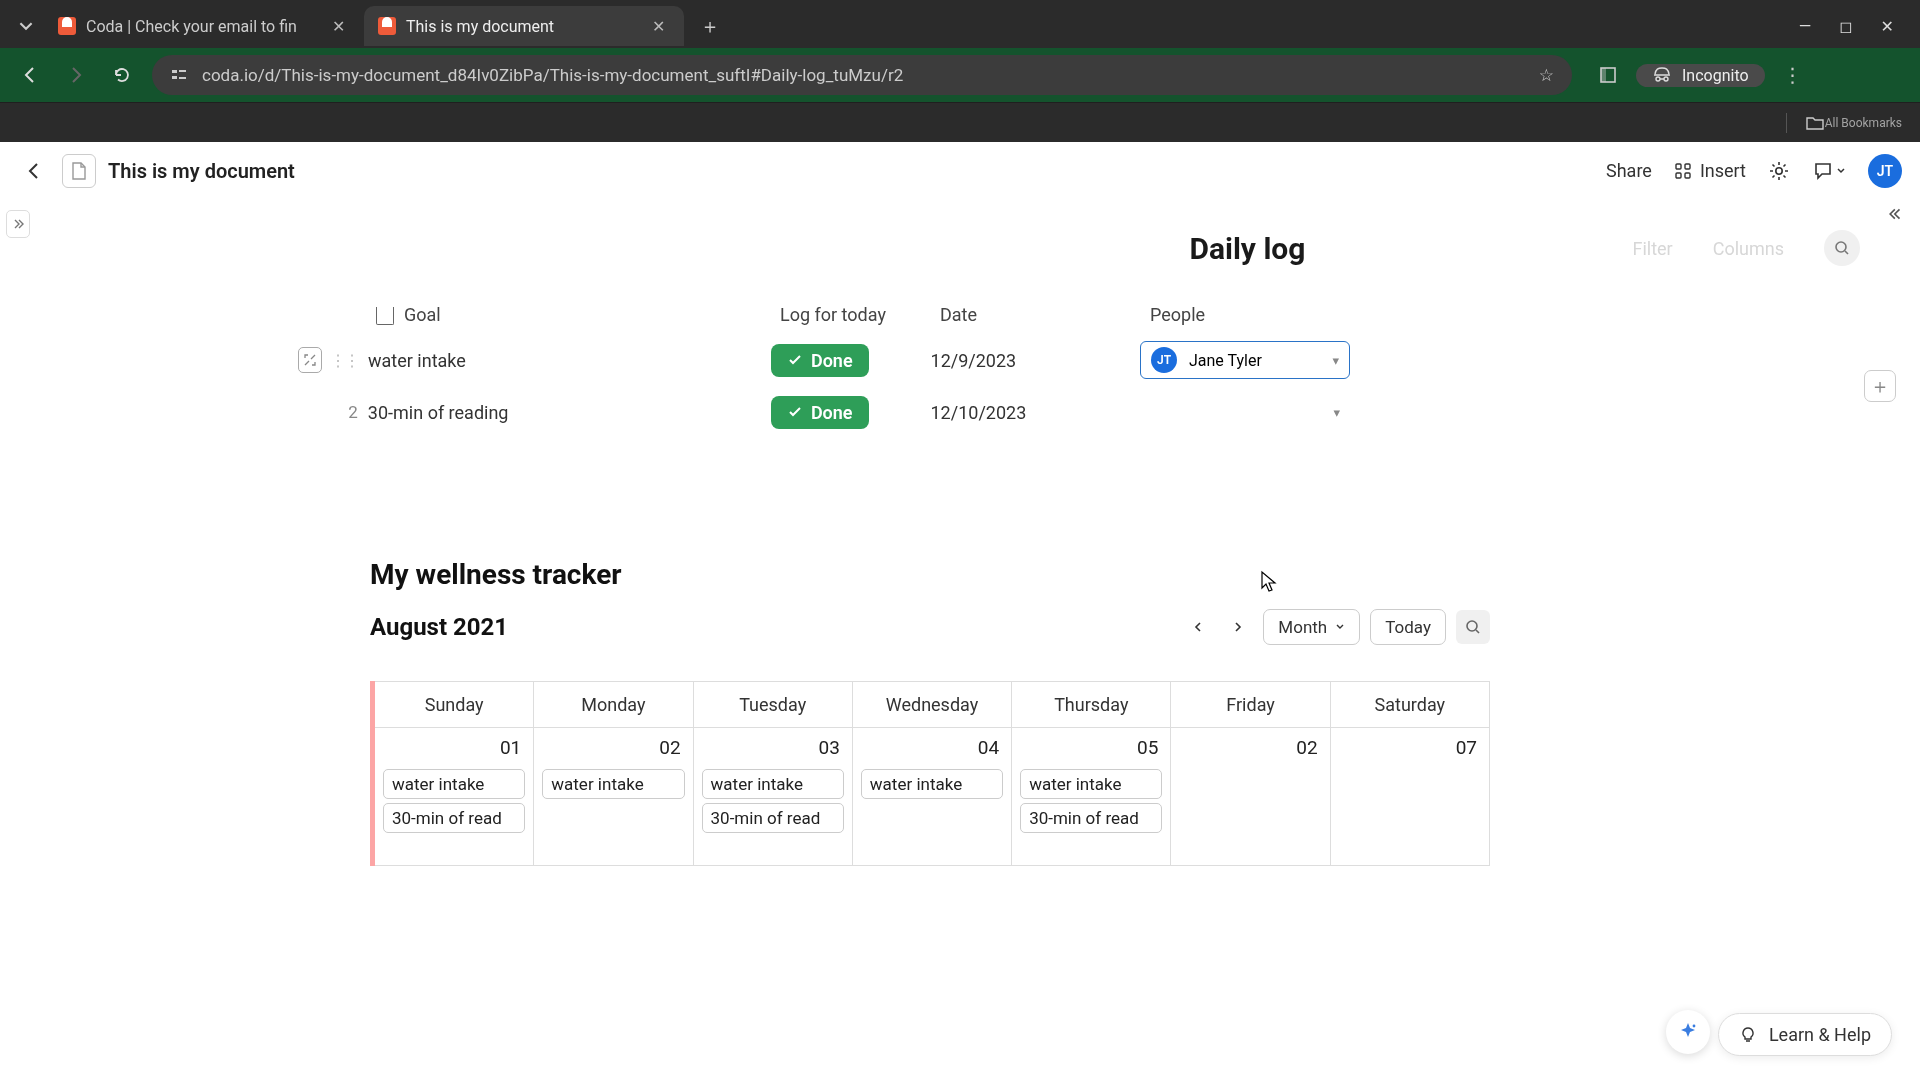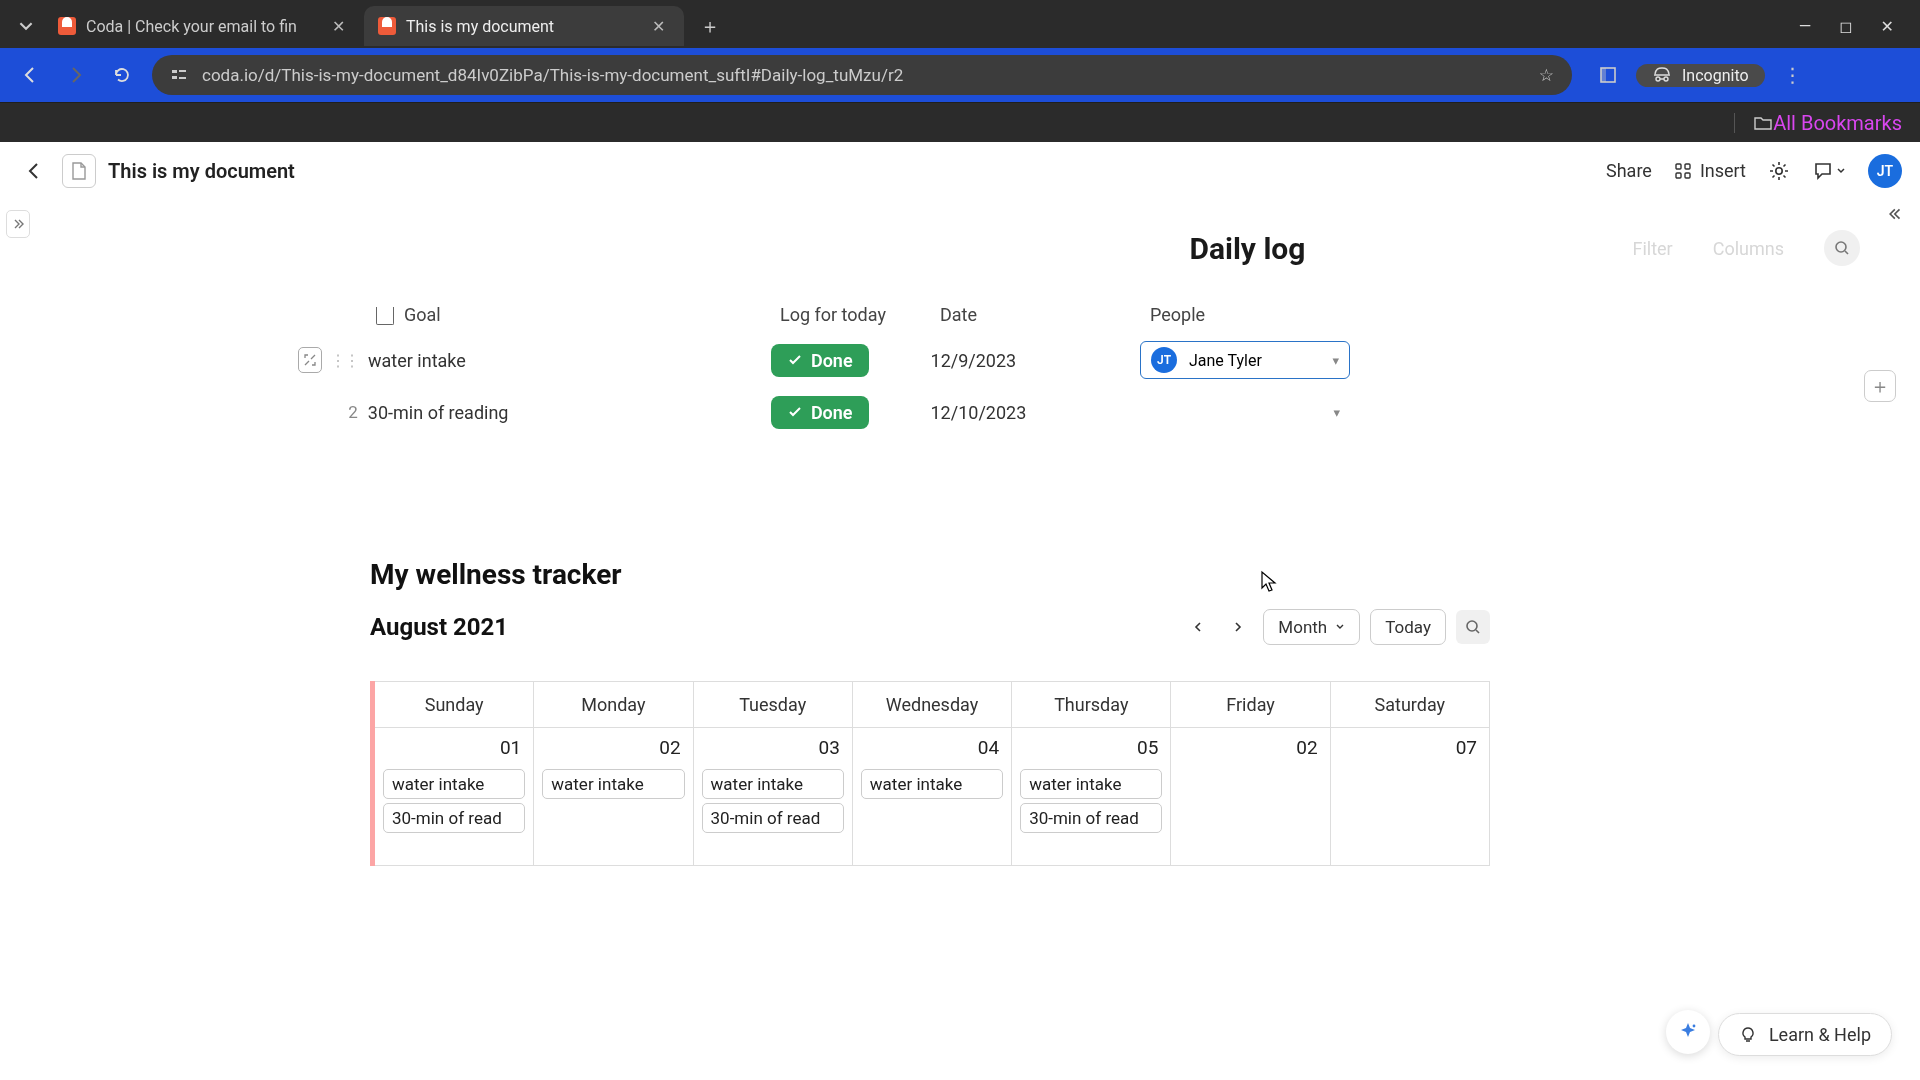--- a/index.html
+++ b/index.html
@@ -11,30 +11,30 @@
   .tab-dropdown { width: 36px; height: 36px; display:flex; align-items:center; justify-content:center; border-radius:6px; color:#ccc; }
   .tab { display: flex; align-items: center; gap: 10px; height: 40px; padding: 0 14px; width: 320px; border-radius: 10px 10px 0 0; color:#ccc; font-size: 16px; }
   .tab.active { background: #3c3c3c; color:#eee; }
   .tab .favicon { width:18px; height:18px; background:#ee5b3a; border-radius:3px; position:relative; }
   .tab .favicon::after { content:""; position:absolute; left:4px; top:0; width:10px; height:10px; background:#fff; border-radius:0 0 6px 6px; transform: rotate(180deg); }
   .tab .tab-title { flex:1; white-space: nowrap; overflow:hidden; text-overflow: ellipsis; }
   .tab .tab-close { width:18px; color:#bbb; }
   .new-tab { width:36px; height:36px; display:flex; align-items:center; justify-content:center; color:#ccc; font-size:20px; margin-left:8px; }
   .win-ctrls { margin-left:auto; display:flex; gap:28px; padding-right:18px; color:#ddd; }
 
-  .addr-bar { display:flex; align-items:center; height:54px; padding:0 14px; gap:14px; background:#1d4ed8; }
+  .addr-bar { display:flex; align-items:center; height:54px; padding:0 14px; gap:14px; background:#14532d; }
   .addr-bar .nav-btn { width:32px; height:32px; display:flex; align-items:center; justify-content:center; color:#ddd; }
   .addr-bar .nav-btn.disabled { color:#666; }
   .urlbox { flex:1; background:#3c3c3c; border-radius:22px; height:40px; display:flex; align-items:center; padding:0 18px; gap:14px; color:#ddd; font-size:17px; max-width: 1420px; }
   .urlbox .site { color:#ccc; display:flex; align-items:center; gap:12px; flex:1; }
   .urlbox .star { margin-left:auto; color:#ccc; }
   .trail-icons { display:flex; align-items:center; gap:18px; color:#ccc; margin-left: 12px; }
   .incog-pill { display:flex; align-items:center; gap:10px; background:#4a4a4a; border-radius:22px; padding:2px 16px; color:#eee; font-size:16px; }
 
-  .bookmark-strip { display:flex; align-items:center; height:40px; background:#2b2b2b; border-top:1px solid #1f1f1f; padding:0 18px; justify-content:flex-end; color:#d946ef; font-size:20px; }
+  .bookmark-strip { display:flex; align-items:center; height:40px; background:#2b2b2b; border-top:1px solid #1f1f1f; padding:0 18px; justify-content:flex-end; color:#a3a3a3; font-size:12px; }
   .bookmark-strip .sep { width:1px; height:20px; background:#555; margin-right:18px; }
 
   
   .app-header { display:flex; align-items:center; height:58px; padding:0 18px; border-bottom:1px solid transparent; gap:12px; }
   .app-header .back { width:32px; height:32px; display:flex; align-items:center; justify-content:center; color:#333; }
   .app-header .doc-icon { width:34px; height:34px; border:1px solid #ccc; border-radius:6px; display:flex; align-items:center; justify-content:center; color:#888; }
   .app-header .doc-title { font-size:20px; font-weight:600; color:#222; }
   .app-header .right { margin-left:auto; display:flex; align-items:center; gap:22px; color:#333; font-size:18px; }
   .app-header .insert { display:flex; align-items:center; gap:8px; }
   .avatar-sm { width:34px; height:34px; border-radius:50%; background:#1a6dde; color:#fff; display:flex; align-items:center; justify-content:center; font-size:14px; font-weight:600; }

